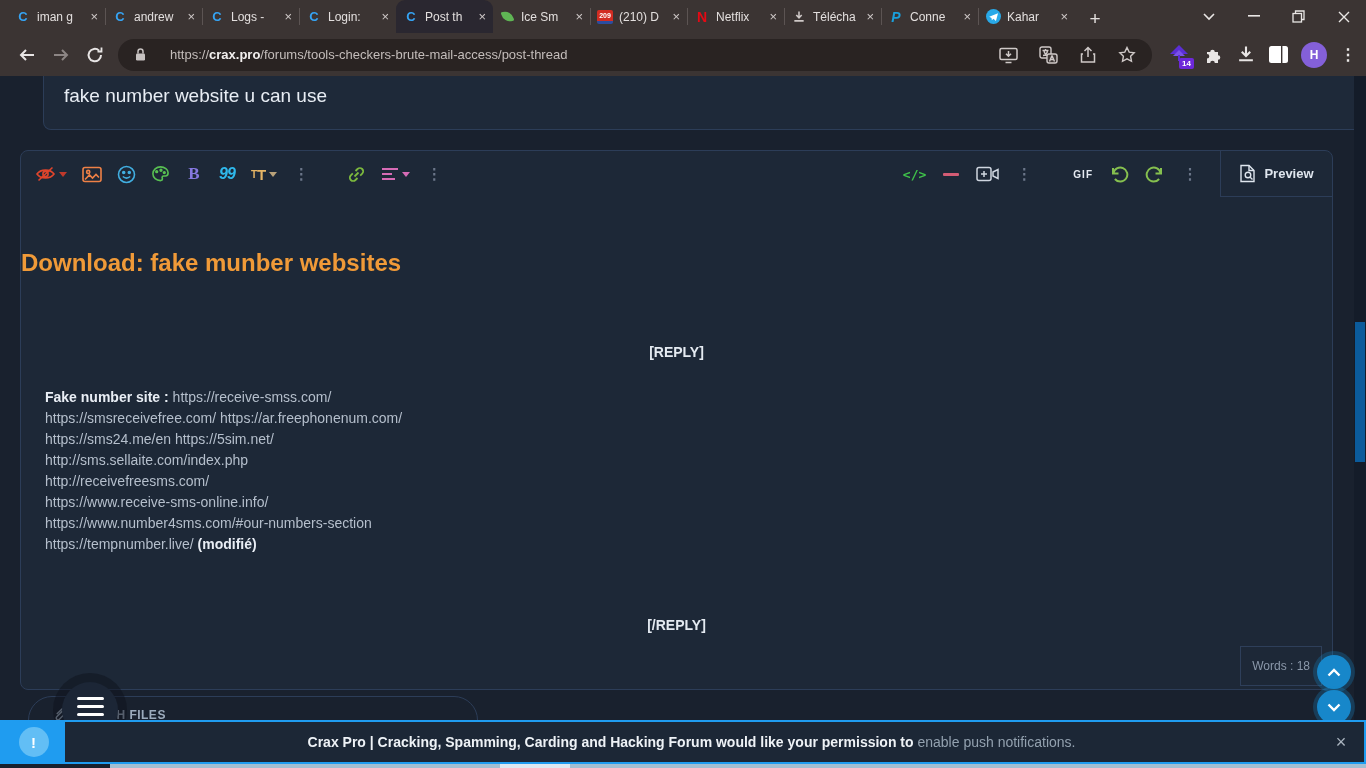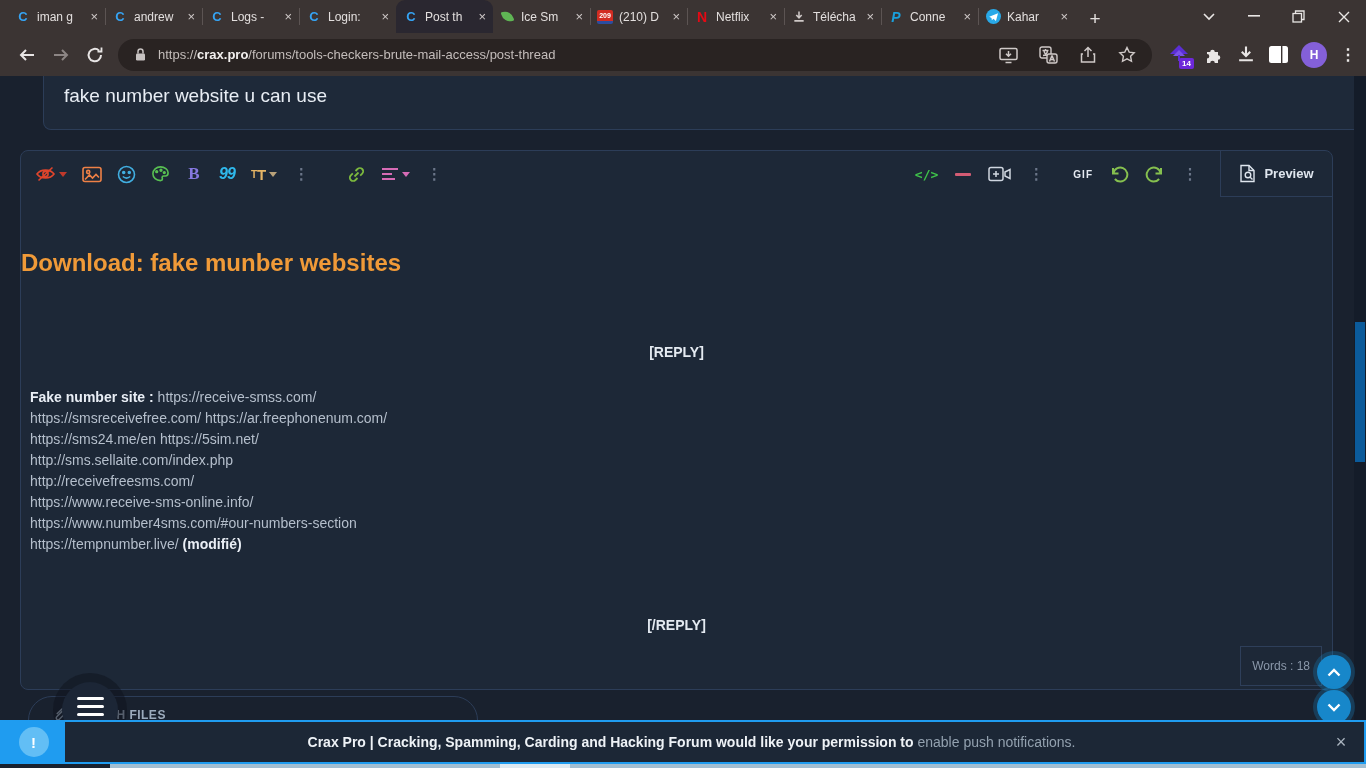--- a/index.html
+++ b/index.html
@@ -26,21 +26,21 @@
   .fv-paypal { color:#1a9fdb; font-size:14px; font-style:italic; }
   .newtab { width:28px; height:28px; margin:2px 0 0 6px; display:flex; align-items:center; justify-content:center;
             color:#e3dfde; font-size:19px; }
   .winctrl { position:absolute; right:0; top:0; height:33px; display:flex; }
   .winbtn { width:45px; height:33px; display:flex; align-items:center; justify-content:center; color:#e9e6e5; }
 
   .addrbar { position:absolute; left:0; top:33px; width:1366px; height:43px; background:#3b3433;
              display:flex; align-items:center; }
   .navic { width:34px; height:34px; display:flex; align-items:center; justify-content:center; flex:none; }
   .urlpill { margin-left:6px; width:1048px; height:32px; background:#292322; border-radius:16px;
-             display:flex; align-items:center; padding:0 16px; }
+             display:flex; align-items:center; padding:0 16px;gap:12px; }
   .urltext { margin-left:11px; font-size:13px; color:#c4bdbb; white-space:nowrap; }
   .urltext b { color:#f2efee; font-weight:bold; }
   .pillicons { margin-left:auto; display:flex; gap:21px; align-items:center; }
   .baricons { display:flex; align-items:center; gap:13px; margin-left:16px; }
   .extwrap { position:relative; width:22px; height:22px; }
   .extbadge { position:absolute; right:-4px; bottom:-3px; background:#6d28d9; color:#fff; font-size:8px;
               font-weight:bold; padding:1px 3px; border-radius:2px; }
   .avatar { width:26px; height:26px; border-radius:50%; background:#8460d9; color:#fff; font-size:12px;
             font-weight:bold; display:flex; align-items:center; justify-content:center; }
   .kebab { color:#e9e6e5; font-size:16px; font-weight:bold; letter-spacing:0; }
@@ -68,21 +68,21 @@
   .icon-gif { color:#e6ebf2; font-size:10px; font-weight:bold; letter-spacing:1px; }
   .preview-tab { position:absolute; right:0; top:0; width:112px; height:46px; border-left:1px solid #2c3d58;
                  border-bottom:1px solid #2c3d58; border-radius:0 8px 0 0; display:flex; align-items:center;
                  justify-content:center; gap:8px; cursor:pointer; }
   .preview-label { color:#dfe6ee; font-size:13px; font-weight:bold; }
 
   .ed-heading { position:absolute; left:0; top:98px; width:100%; 
                 font-size:24px; font-weight:bold; color:#f09a38; }
   .reply-tag { position:absolute; width:100%; text-align:center; font-size:14px; font-weight:bold; color:#e4eaf1; }
   .reply-open { top:193px; } .reply-close { top:466px; }
-  .bodylines { position:absolute; left:9px; top:236px; font-size:14px; line-height:21px; color:#b5bfcc; }
+  .bodylines { position:absolute; left:24px; top:236px; font-size:14px; line-height:21px; color:#b5bfcc; }
   .bline b { color:#e9eef5; }
   .wordsbox { position:absolute; right:10px; bottom:3px; border:1px solid #2e3f5a; padding:12px 11px;
               font-size:12px; color:#8b98aa; background:#1d2837; z-index:5; }
 
   .attachpill { position:absolute; left:28px; top:696px; width:450px; height:60px; border:1px solid #2c3d58;
                 border-radius:24px; display:flex; align-items:flex-start; padding:9px 0 0 22px; gap:8px; z-index:10; }
   .attachlabel { font-size:12px; font-weight:bold; color:#9cabbc; letter-spacing:.5px; padding-top:2px; }
   .fabmenu { position:absolute; left:62px; top:682px; width:56px; height:56px; border-radius:50%; background:#1c2636;
              box-shadow:0 0 0 9px rgba(13,18,27,.5); display:flex; flex-direction:column; align-items:center;
              justify-content:flex-start; padding-top:15px; gap:5px; z-index:20; cursor:pointer; }
@@ -341,21 +341,21 @@
             <span class="icon-hr"></span>
           </span>
         <span class="tbtn">
           <svg width="23" height="16" viewBox="0 0 23 16" fill="none" stroke="#cfd6e0" stroke-width="1.5">
             <rect x="1" y="1.5" width="14" height="13" rx="2"></rect>
               <path d="M8 5 v6 M5 8 h6"></path>
               <path d="M17 6 l5-2.5 v9 l-5-2.5 z"></path>
           </svg>
         </span>
         <span class="tbtn tkebab">⋮</span>
-        <span class="tbtn icon-gif" style="margin-left:12px">GIF</span>
+        <span class="tbtn icon-gif" style="margin-left:24px">GIF</span>
         <span class="tbtn">
           <svg width="20" height="19" viewBox="0 0 20 19" fill="none" stroke="#86c04f" stroke-width="2">
             <path d="M4 3 v5.5 h5.5"></path>
               <path d="M4.4 8.5 a7 7 0 1 1 1.5 5.5"></path>
           </svg>
         </span>
         <span class="tbtn">
           <svg width="20" height="19" viewBox="0 0 20 19" fill="none" stroke="#86c04f" stroke-width="2">
             <path d="M16 3 v5.5 h-5.5"></path>
               <path d="M15.6 8.5 a7 7 0 1 0 -1.5 5.5"></path>

